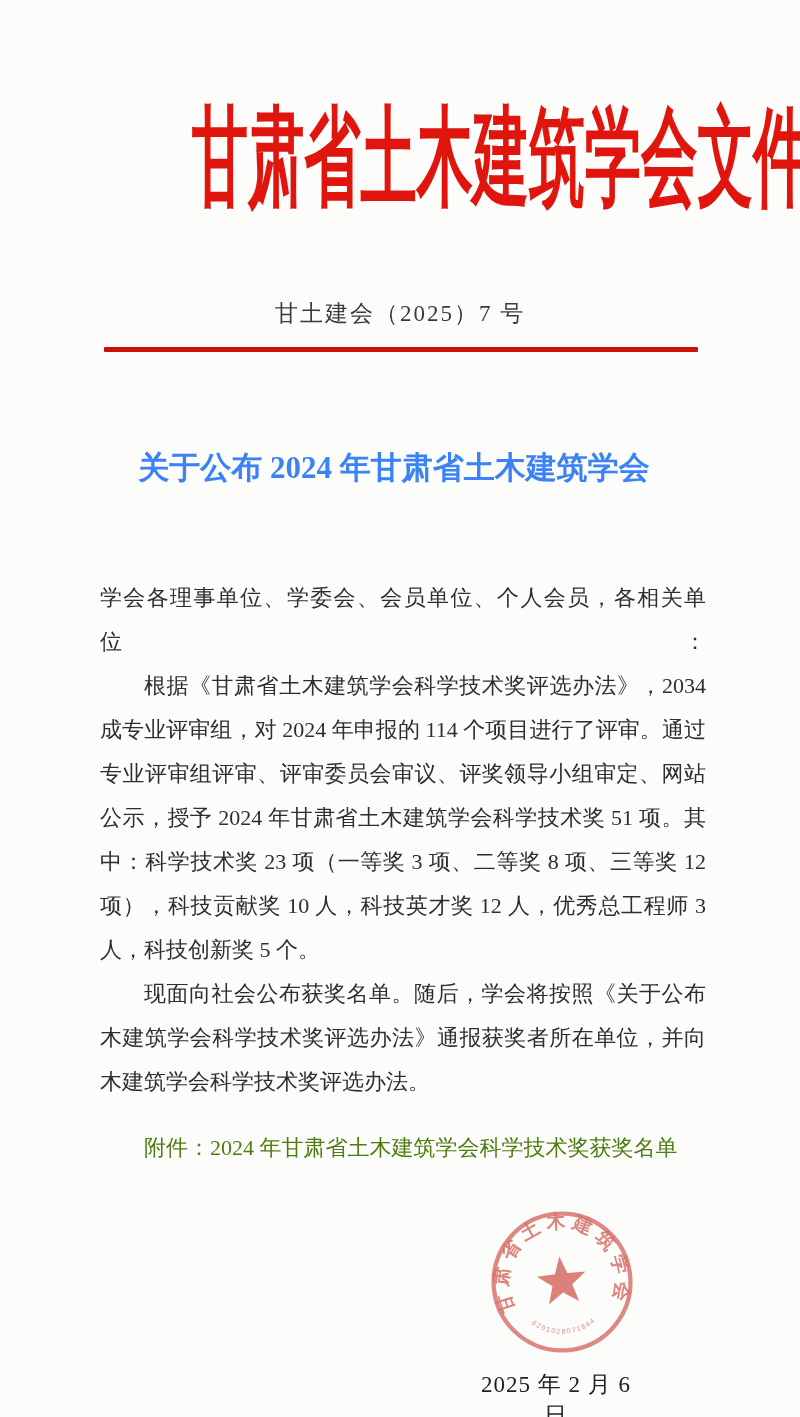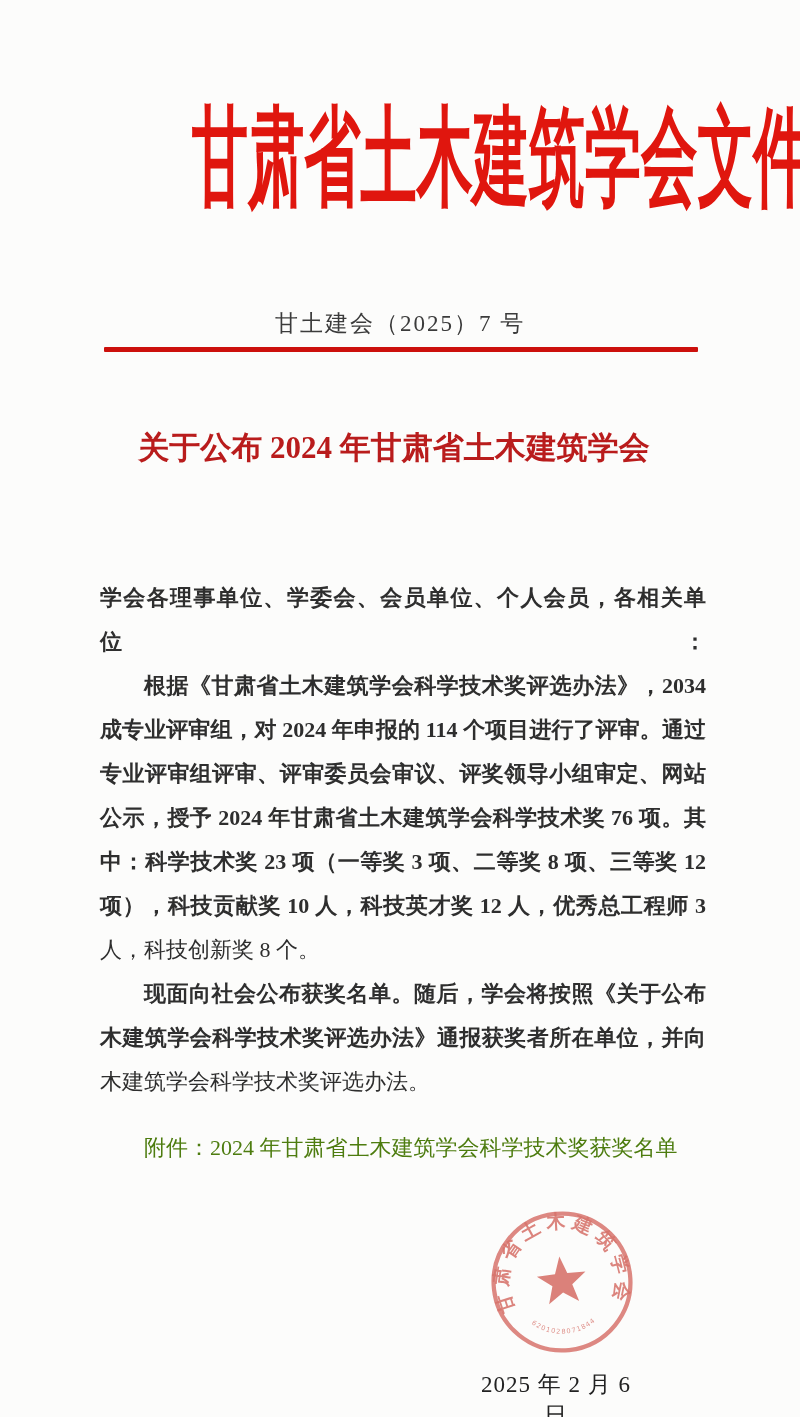--- a/index.html
+++ b/index.html
@@ -18,51 +18,51 @@
     font-size:108px;
     font-weight:bold;
     line-height:1.25;
     white-space:nowrap;
     color:var(--header_red,#e0160e);
     transform:scaleX(0.52);
     transform-origin:50% 50%;
   }
   .doc-number {
     position:absolute;
-    top:308px; left:0; width:800px;
+    top:298px; left:0; width:800px;
     text-align:center;
     font-size:23px;
     letter-spacing:2px;
     color:#3b3b3b;
   }
   .red-line {
     position:absolute;
     top:347px; left:104px;
     width:594px; height:5px;
     background:var(--line_red,#cc100c);
     border-radius:1px;
   }
   .doc-title {
     position:absolute;
-    top:424px; left:0; width:788px;
+    top:444px; left:0; width:788px;
     text-align:center;
     font-size:31px;
     font-weight:bold;
     line-height:47px;
-    color:#b91c1c;
+    color:#3b82f6;
   }
   .body-text {
     position:absolute;
     top:576px; left:100px; width:606px;
     font-size:22px;
     line-height:44px;
     color:#2e2e2e;
   }
   .body-line { text-align:justify; }
-  .body-line.stretch { text-align-last:justify;font-weight:bold; }
+  .body-line.stretch { text-align-last:justify; }
   .attachment {
     position:absolute;
     top:1133px; left:100px; width:650px;
     font-size:22px;
     text-indent:44px;
     color:#4d7c0f;
   }
   .seal {
     position:absolute;
     left:486px; top:1206px;
@@ -98,24 +98,24 @@
 
   <div class="doc-title">
     <div>关于公布 2024 年甘肃省土木建筑学会</div>
   </div>
 
   <div class="body-text">
       <div class="body-line stretch">学会各理事单位、学委会、会员单位、个人会员，各相关单位：</div>
       <div class="body-line stretch" style="text-indent: 44px;">根据《甘肃省土木建筑学会科学技术奖评选办法》，2034</div>
       <div class="body-line stretch">成专业评审组，对 2024 年申报的 114 个项目进行了评审。通过</div>
       <div class="body-line stretch">专业评审组评审、评审委员会审议、评奖领导小组审定、网站</div>
-      <div class="body-line stretch">公示，授予 2024 年甘肃省土木建筑学会科学技术奖 76 项。其</div>
+      <div class="body-line stretch">公示，授予 2024 年甘肃省土木建筑学会科学技术奖 51 项。其</div>
       <div class="body-line stretch">中：科学技术奖 23 项（一等奖 3 项、二等奖 8 项、三等奖 12</div>
       <div class="body-line stretch">项），科技贡献奖 10 人，科技英才奖 12 人，优秀总工程师 3</div>
-      <div class="body-line">人，科技创新奖 8 个。</div>
+      <div class="body-line">人，科技创新奖 5 个。</div>
       <div class="body-line stretch" style="text-indent: 44px;">现面向社会公布获奖名单。随后，学会将按照《关于公布</div>
       <div class="body-line stretch">木建筑学会科学技术奖评选办法》通报获奖者所在单位，并向</div>
       <div class="body-line">木建筑学会科学技术奖评选办法。</div>
     </div>
 
   <div class="attachment">附件：2024 年甘肃省土木建筑学会科学技术奖获奖名单</div>
 
   <svg class="seal" viewBox="0 0 160 160" xmlns="http://www.w3.org/2000/svg">
     <defs>
       <path id="ringPath" d="M 33.3 112.7 A 57 57 0 1 1 126.7 112.7"></path>

